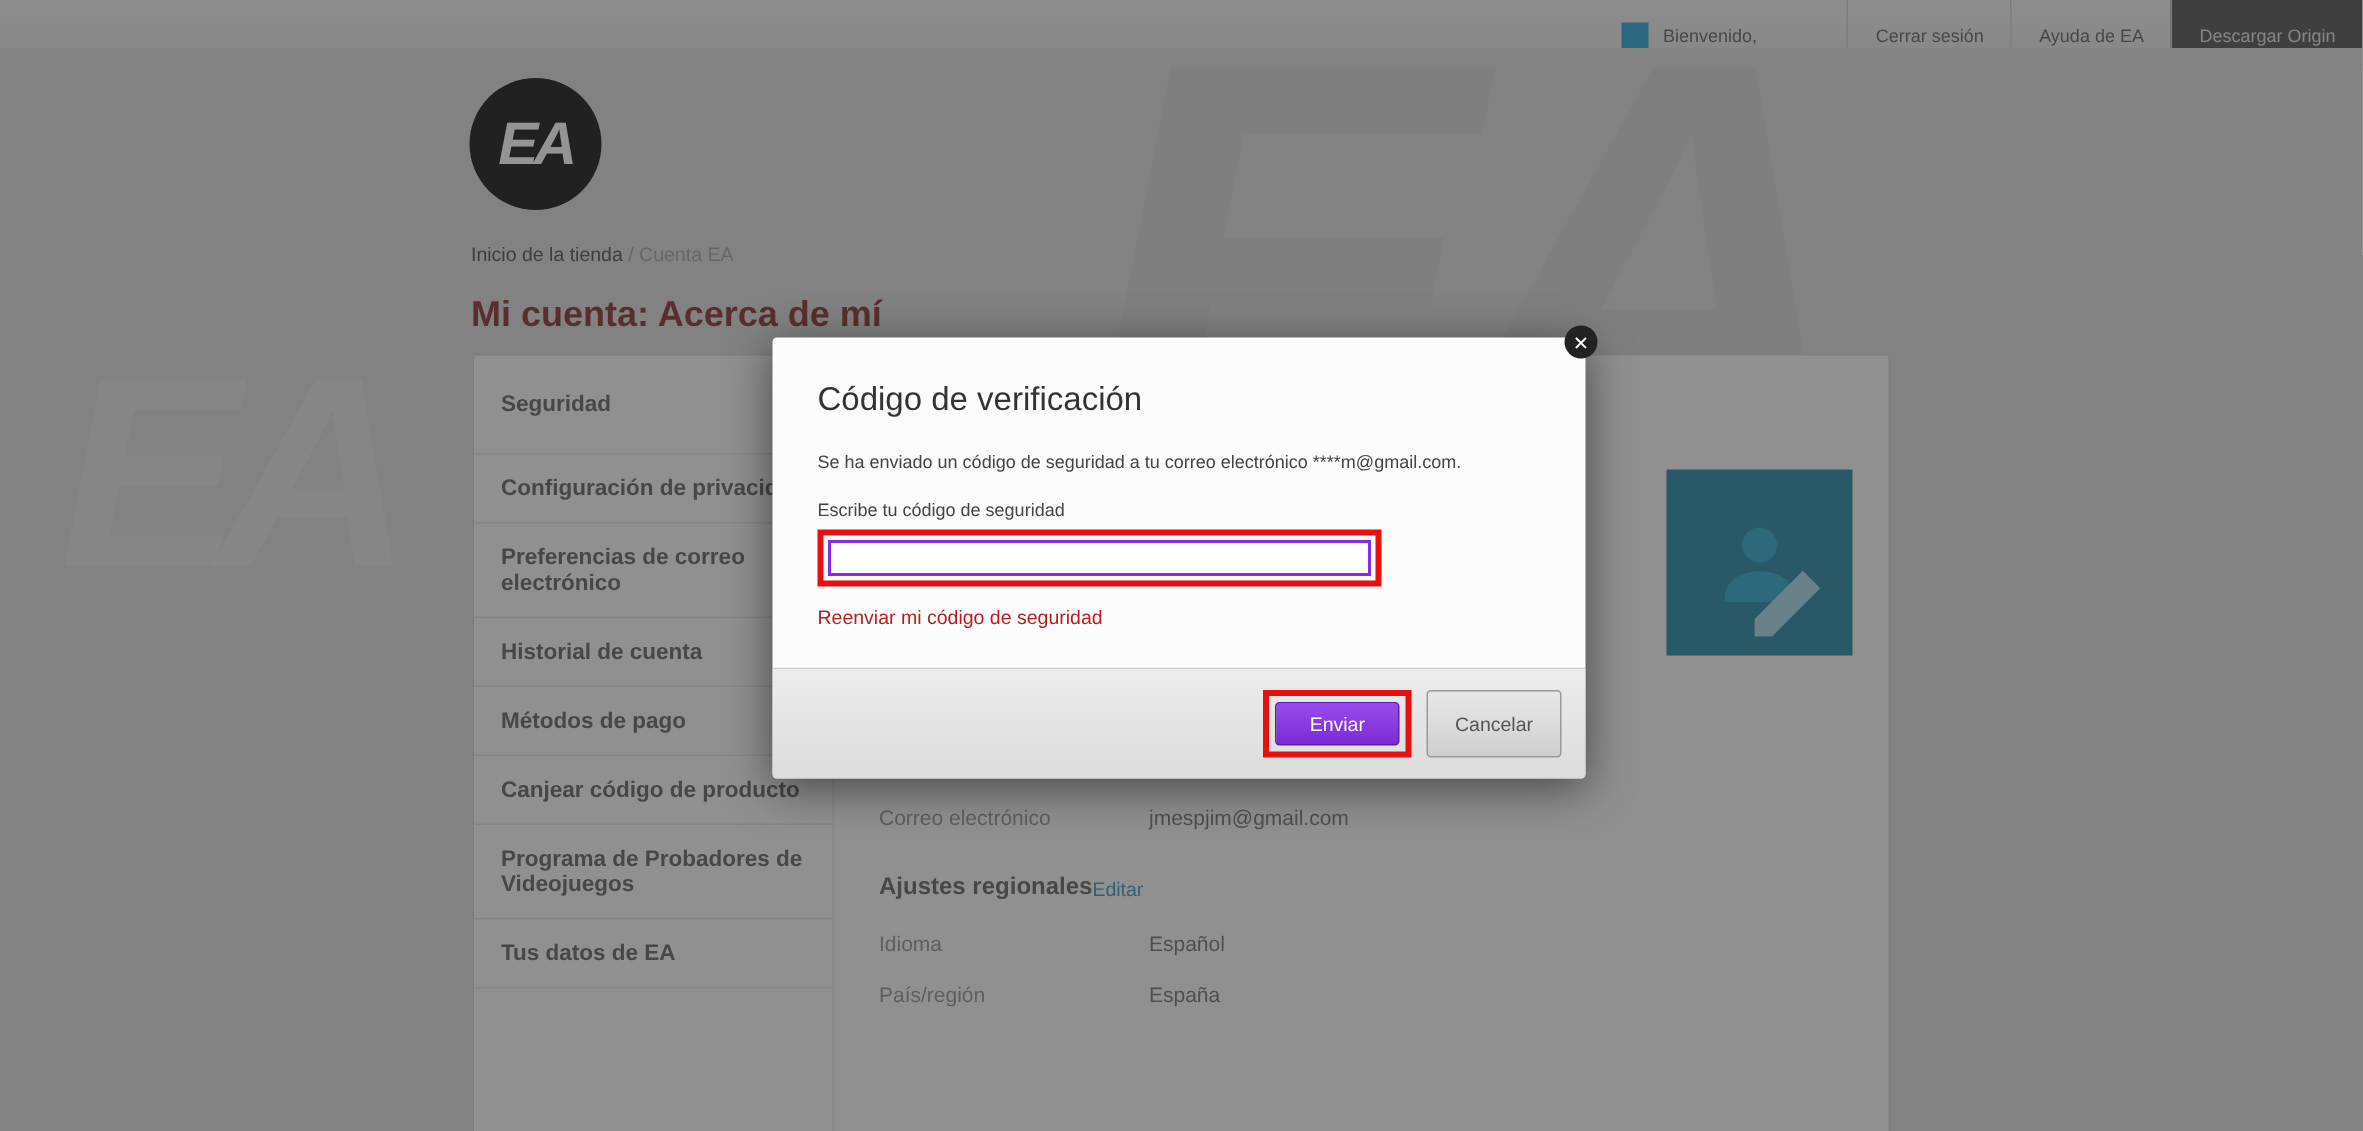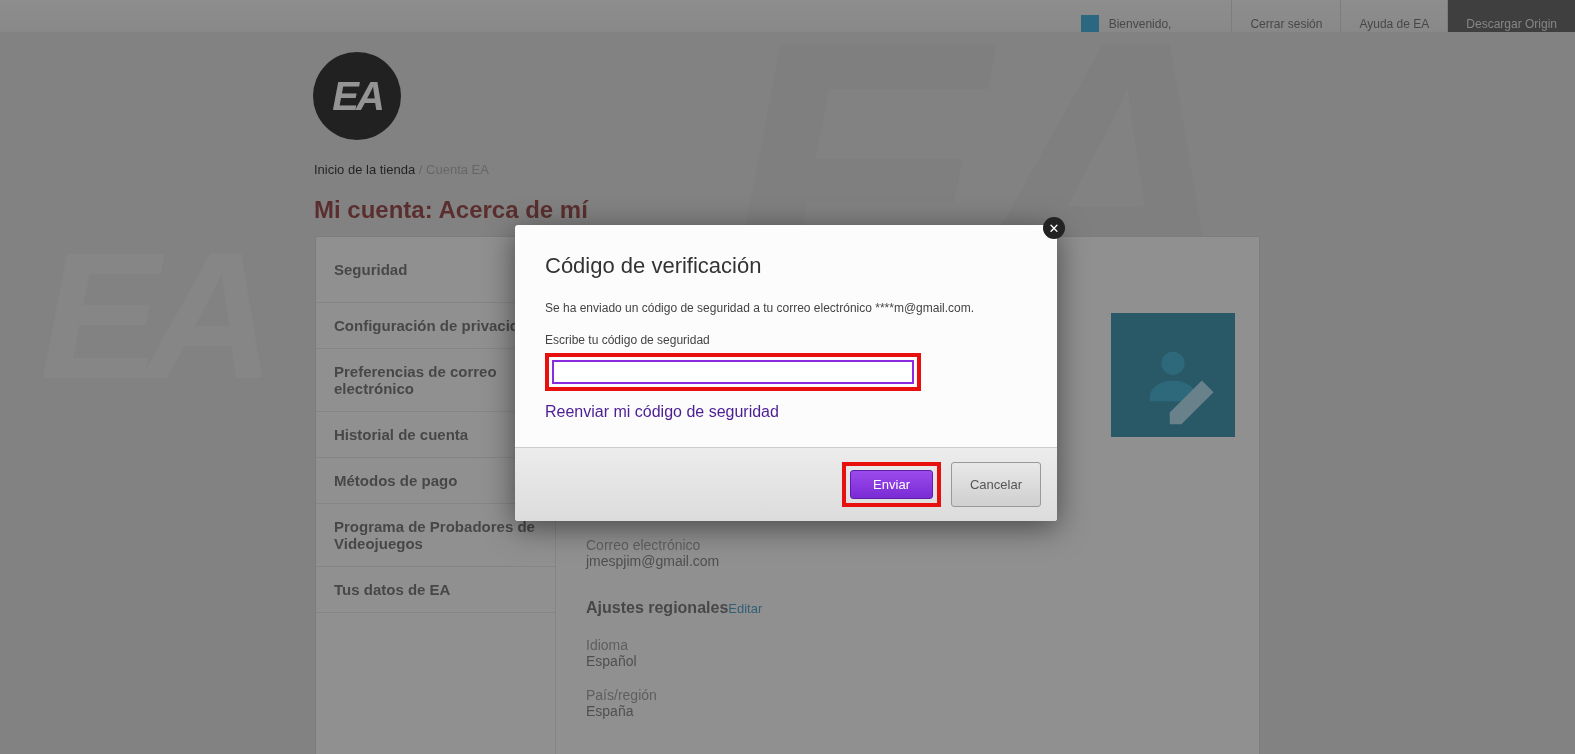--- a/index.html
+++ b/index.html
@@ -61,21 +61,21 @@
       font-style: italic;
       letter-spacing: -3px;
     }
 
     .breadcrumb {
       position: absolute;
       left: 314px; top: 130px;
       font-size: 13px;
       color: #999;
     }
-    .breadcrumb .link { color: #000000; }
+    .breadcrumb .link { color: #404040; }
 
     .page-title {
       position: absolute;
       left: 314px; top: 164px;
       font-size: 24px;
       color: #7f1d1d;
       font-weight: bold;
     }
 
     .main-card {
@@ -122,21 +122,20 @@
     .profile-edit-icon {
       position: absolute;
       right: 4px; bottom: 4px;
       width: 14px; height: 14px;
     }
 
     .field-row {
       display: flex;
       margin-bottom: 18px;
       font-size: 14px;
-      flex-direction: column;
     }
     .field-label { width: 180px; color: #888; }
     .field-value { color: #666; }
 
     .section-header {
       display: flex;
       align-items: center;
       margin-bottom: 20px;
       margin-top: 30px;
     }
@@ -205,22 +204,22 @@
     }
     .code-input {
       width: 100%;
       height: 24px;
       border: 2px solid #8a2be2;
       padding: 2px 4px;
       font-size: 13px;
       outline: none;
     }
     .resend-link {
-      font-size: 16px;
-      color: #4c1d95;
+      font-size: 13px;
+      color: #b91c1c;
       cursor: pointer;
       display: inline-block;
       margin-bottom: 16px;
     }
     .modal-footer {
       background: linear-gradient(to bottom, #ececec, #dcdcdc);
       padding: 14px 16px;
       display: flex;
       justify-content: flex-end;
       gap: 10px;
@@ -286,20 +285,21 @@
 
   <div class="page-title">Mi cuenta: Acerca de mí</div>
 
   <div class="main-card">
     <div class="sidebar">
       <div class="sidebar-item">Seguridad</div>
       <div class="sidebar-item">Configuración de privacidad</div>
       <div class="sidebar-item">Preferencias de correo electrónico</div>
       <div class="sidebar-item">Historial de cuenta</div>
       <div class="sidebar-item">Métodos de pago</div>
+      <div class="sidebar-item">Canjear código de producto</div>
       <div class="sidebar-item">Programa de Probadores de Videojuegos</div>
       <div class="sidebar-item">Tus datos de EA</div>
     </div>
 
     <div class="content">
       <div class="profile-avatar">
         <svg viewBox="0 0 24 24">
           <circle cx="12" cy="8" r="4" fill="#1ba0c8"></circle>
           <path d="M4 20c0-4 4-6 8-6s8 2 8 6v1H4z" fill="#1ba0c8"></path>
         </svg>

